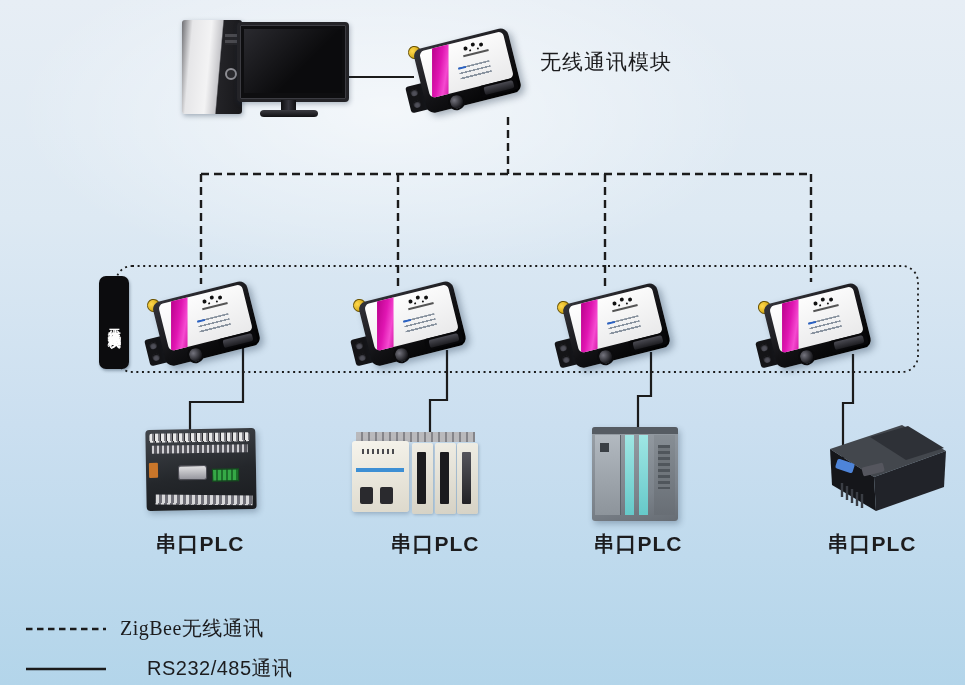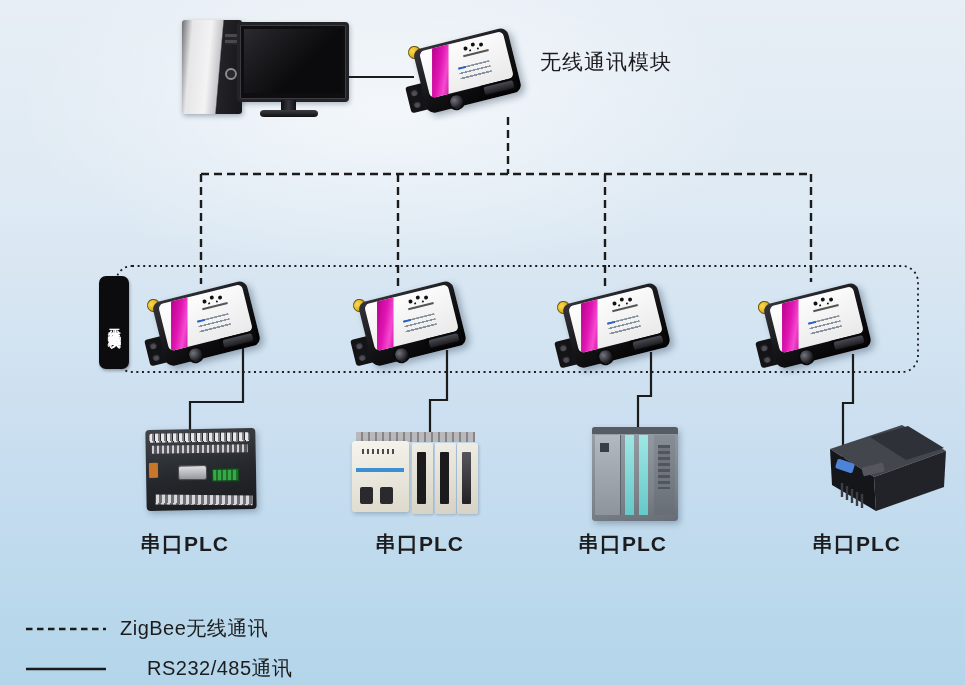--- a/index.html
+++ b/index.html
@@ -12,21 +12,21 @@
   }
   .wires{position:absolute;left:0;top:0;z-index:1;}
   .zig{stroke:var(--line,#1b1b1b);stroke-width:2.4;fill:none;stroke-dasharray:8 5;}
   .dotbox{stroke:var(--line,#1b1b1b);stroke-width:1.8;fill:none;stroke-dasharray:2 3.6;}
   .ser{stroke:var(--line,#1b1b1b);stroke-width:2.2;fill:none;}
 
   
   .lbl{position:absolute;z-index:6;color:#1c1c1e;font-size:21px;font-weight:500;letter-spacing:1px;white-space:nowrap;}
   .computer-lbl{left:194px;top:112px;}
   .topmod-lbl{left:540px;top:48px;}
-  .plc-lbl{top:530px;width:120px;text-align:left;font-weight:600;}
+  .plc-lbl{top:530px;width:120px;text-align:center;font-weight:600;}
   .plc-lbl.p1{left:140px;} .plc-lbl.p2{left:375px;} .plc-lbl.p3{left:578px;} .plc-lbl.p4{left:812px;}
 
   .row-tag{
     position:absolute;left:99px;top:276px;width:30px;height:93px;z-index:7;
     background:#0c0c0e;border-radius:7px;color:#fff;
     writing-mode:vertical-rl;text-orientation:upright;
     font-size:13px;font-weight:600;line-height:30px;letter-spacing:1.5px;
     text-align:center;box-shadow:1px 2px 3px rgba(20,40,60,.35);
   }
 
@@ -129,21 +129,21 @@
   .p3-s1{left:33px;} .p3-s2{left:47px;}
   .p3-right{position:absolute;right:3px;top:8px;width:21px;height:80px;
     background:linear-gradient(#878e95,#686e75);}
   .p3-right::after{content:"";position:absolute;left:4px;top:10px;width:12px;height:44px;
     background:repeating-linear-gradient(180deg,#50565c 0 3px,#70767c 3px 6px);}
 
   .plc4{left:806px;top:421px;width:142px;height:93px;}
 
   
   .legend-item{position:absolute;left:25px;z-index:6;display:flex;align-items:center;gap:13px;}
-  .li-zigbee{top:615px;} .li-rs{top:655px;gap:40px;}
+  .li-zigbee{top:615px;font-family:Liberation Serif, serif;} .li-rs{top:655px;gap:40px;}
   .legend-label{color:#1c1c1e;font-size:20px;letter-spacing:.5px;white-space:nowrap;}
   .leg-dash{stroke:#1b1b1b;stroke-width:2.6;stroke-dasharray:6.5 4.5;}
   .leg-solid{stroke:#1b1b1b;stroke-width:2.6;}
 </style>
 </head>
 <body>
 
 <div class="canvas">
 
   <svg class="wires" width="965" height="685">

